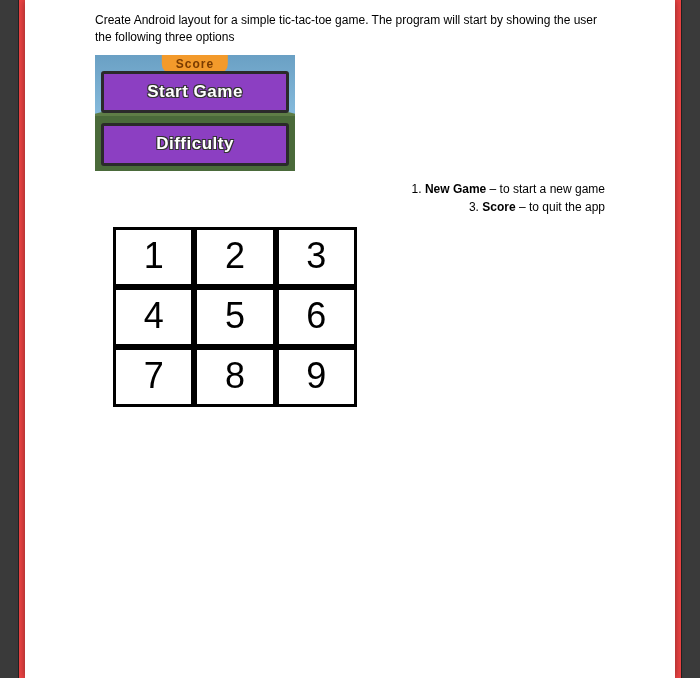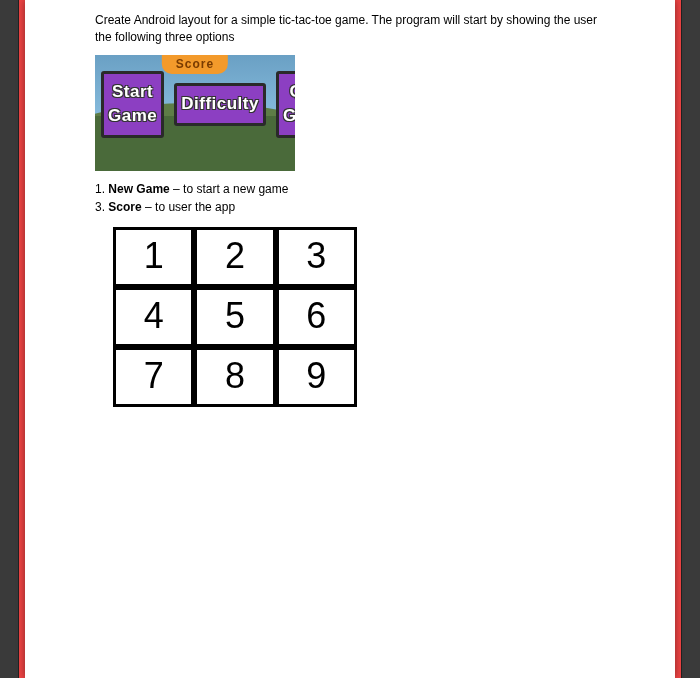--- a/index.html
+++ b/index.html
@@ -15,27 +15,27 @@
   .menu-shot{width:200px;height:116px;background:#5a8b5a;position:relative;margin:6px 0 10px 0;overflow:hidden;}
   .menu-shot .sky{position:absolute;left:0;right:0;top:0;height:70px;
     background:linear-gradient(#6aa0c4,#8abfe0);}
   .menu-shot .hill{position:absolute;left:-30px;right:-30px;top:48px;height:60px;
     border-radius:50%;background:#5e7d46;}
   .menu-shot .ground{position:absolute;left:0;right:0;bottom:0;height:55px;background:#4a6a3a;}
   .score-banner{position:absolute;top:0;left:50%;transform:translateX(-50%);
     background:#f39a2b;color:#7a3b00;font-weight:900;font-size:12px;
     padding:1px 14px;border-radius:0 0 10px 10px;letter-spacing:1px;
     font-family:"Comic Sans MS","Arial Black",sans-serif;}
-  .menu-col{position:absolute;left:6px;right:6px;top:16px;display:flex;flex-direction:row;gap:10px;align-items:center;}
+  .menu-col{position:absolute;left:6px;right:6px;top:16px;display:flex;flex-direction:column;gap:10px;}
   .menu-btn{background:#8c3fc2;border:3px solid #2a2a2a;border-radius:3px;
     text-align:center;padding:6px 4px;color:#ffffff;font-weight:900;
     font-family:"Comic Sans MS","Arial Black",sans-serif;font-size:17px;
     letter-spacing:.5px;text-shadow:-1px -1px 0 #333,1px -1px 0 #333,-1px 1px 0 #333,1px 1px 0 #333;}
   
-  .list{margin:4px 0 10px 0;}
+  .list{margin:4px 0 10px 0;text-align:right;}
   .list .row{margin:1px 0;}
   
   .board-wrap{width:238px;margin:8px 0 0 18px;background:#000;padding:3px;}
   .board{display:grid;grid-template-columns:repeat(3,1fr);grid-template-rows:repeat(3,1fr);
     gap:6px;background:#000;width:100%;height:174px;}
   .cell{background:#fff;display:flex;align-items:center;justify-content:center;
     font-size:36px;font-family:Arial,sans-serif;color:#000;}
 </style>
 </head>
 <body>
@@ -60,21 +60,21 @@
       </div>
     </div>
 
     <div class="list">
       <div class="row">
         <span>1.</span>
         <b>New Game</b><span> – to start a new game</span>
       </div>
       <div class="row">
         <span>3.</span>
-        <b>Score</b><span> – to user the app</span>
+        <b>Score</b><span> – to quit the app</span>
       </div>
     </div>
 
 
     <div class="board-wrap">
       <div class="board">
         <div class="cell">1</div>
         <div class="cell">2</div>
         <div class="cell">3</div>
         <div class="cell">4</div>

